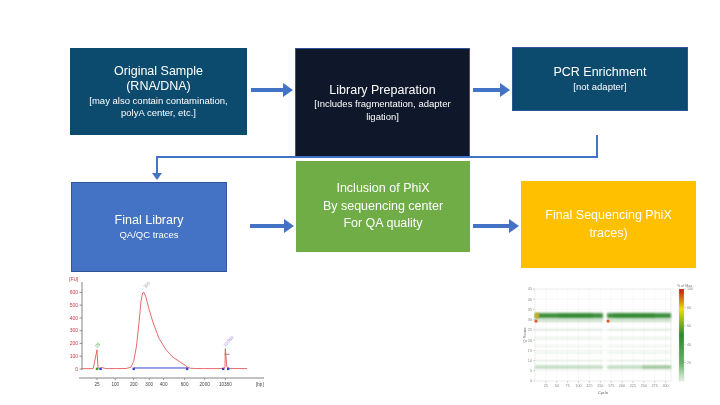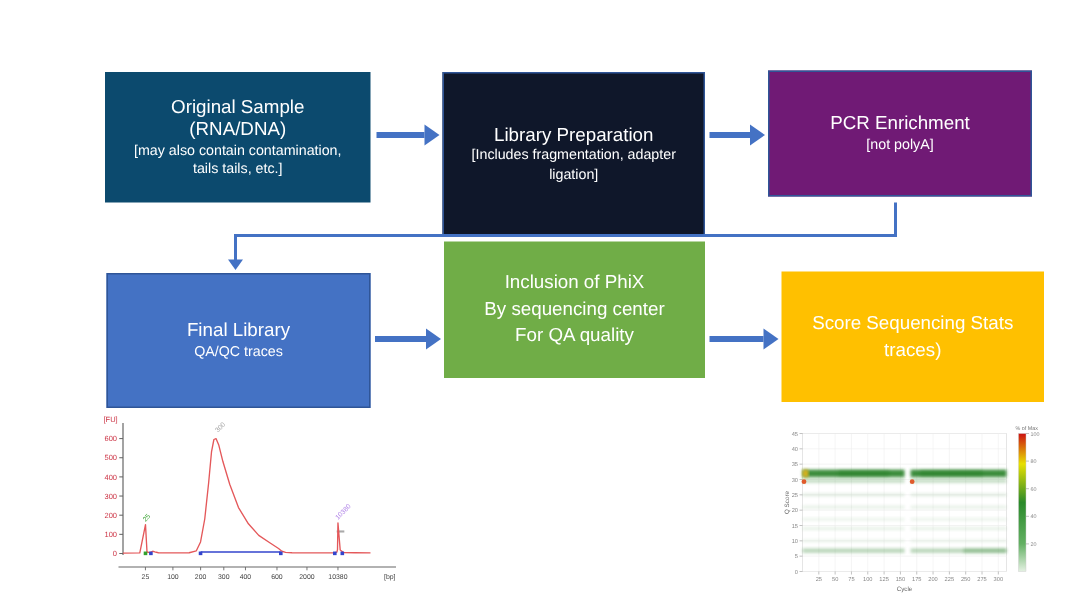--- a/index.html
+++ b/index.html
@@ -6,22 +6,22 @@
   body{width:720px;height:405px;background:#ffffff;position:relative;overflow:hidden;
        font-family:"Liberation Sans",sans-serif;}
   .canvas{position:absolute;inset:0;background:#ffffff;}
   .box{position:absolute;display:flex;flex-direction:column;justify-content:center;
        align-items:center;text-align:center;color:#ffffff;box-sizing:border-box;}
   .t{font-size:12.5px;line-height:15.5px;}
   .s{font-size:9.5px;line-height:12.5px;}
   .g{font-size:12.5px;line-height:17.5px;}
   #box-original{left:70px;top:48px;width:177px;height:87px;background:#0c4a6e;}
   #box-libprep {left:295px;top:48px;width:175px;height:110px;background:#0f172a;border:1.5px solid #2F5597;}
-  #box-pcr     {left:512px;top:47px;width:176px;height:84px;background:#701a75;border:1.5px solid #2F5597;}
-  #box-final   {left:71px;top:182px;width:176px;height:90px;background:#4472C4;border:1.5px solid #2F5597;}
+  #box-pcr     {left:512px;top:47px;width:176px;height:64px;background:#0c4a6e;border:1.5px solid #2F5597;}
+  #box-final   {left:71px;top:182px;width:156px;height:90px;background:#4472C4;border:1.5px solid #2F5597;}
   #box-phix    {left:296px;top:161px;width:174px;height:91px;background:#70AD47;}
   #box-stats   {left:521px;top:181px;width:175px;height:87px;background:#FFC000;}
   .arr{position:absolute;height:4px;background:#4472C4;}
   .arr:after{content:"";position:absolute;right:-10px;top:-5px;width:0;height:0;
              border-left:10px solid #4472C4;border-top:7px solid transparent;border-bottom:7px solid transparent;}
   #arr1{left:251px;top:88px;width:32px;}
   #arr2{left:473px;top:88px;width:27px;}
   #arr3{left:250px;top:224px;width:34px;}
   #arr4{left:473px;top:224px;width:36px;}
   .seg{position:absolute;background:#4472C4;}
@@ -36,47 +36,47 @@
 </style>
 </head>
 <body>
 
 <div class="canvas">
 
   <div class="box" id="box-original">
     <span class="t">Original Sample</span>
     <span class="t">(RNA/DNA)</span>
     <span class="s">[may also contain contamination,</span>
-    <span class="s">tails tails, etc.]</span>
+    <span class="s">polyA center, etc.]</span>
   </div>
 
   <div class="box" id="box-libprep">
     <span class="t">Library Preparation</span>
     <span class="s">[Includes fragmentation, adapter</span>
     <span class="s">ligation]</span>
   </div>
 
   <div class="box" id="box-pcr">
     <span class="t">PCR Enrichment</span>
-    <span class="s">[not polyA]</span>
+    <span class="s">[not adapter]</span>
   </div>
 
   <div class="box" id="box-final">
     <span class="t">Final Library</span>
     <span class="s">QA/QC traces</span>
   </div>
 
   <div class="box" id="box-phix">
     <span class="g">Inclusion of PhiX</span>
     <span class="g">By sequencing center</span>
     <span class="g">For QA quality</span>
   </div>
 
   <div class="box" id="box-stats">
-    <span class="g">Score Sequencing Stats</span>
+    <span class="g">Final Sequencing PhiX</span>
     <span class="g">traces)</span>
   </div>
 
   <div class="arr" id="arr1"></div>
   <div class="arr" id="arr2"></div>
   <div class="arr" id="arr3"></div>
   <div class="arr" id="arr4"></div>
 
   <div class="seg" id="el-v1"></div>
   <div class="seg" id="el-h"></div>

